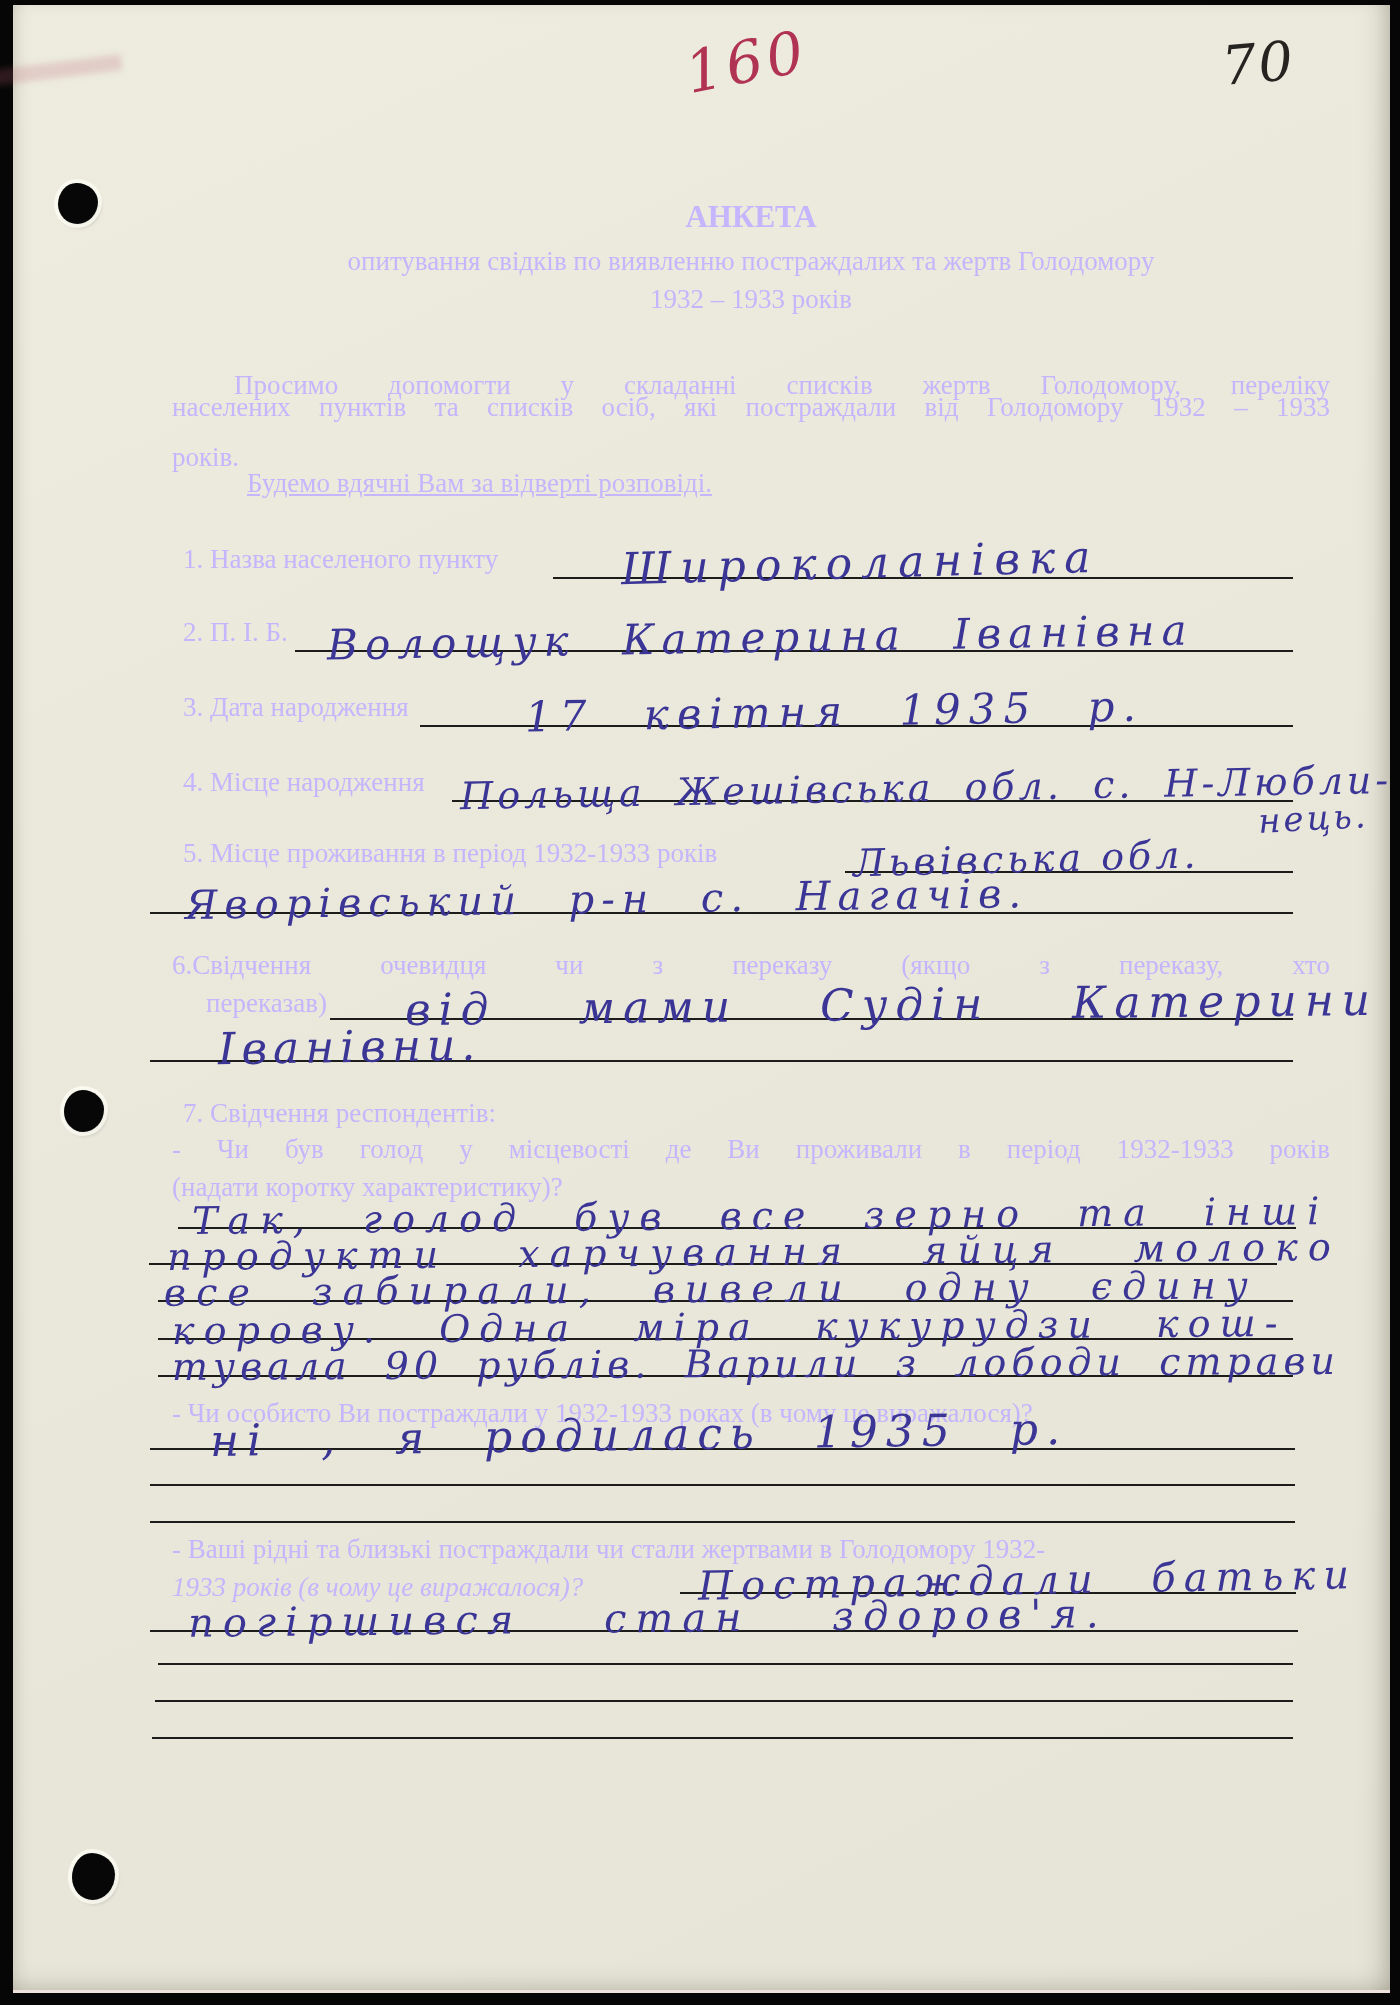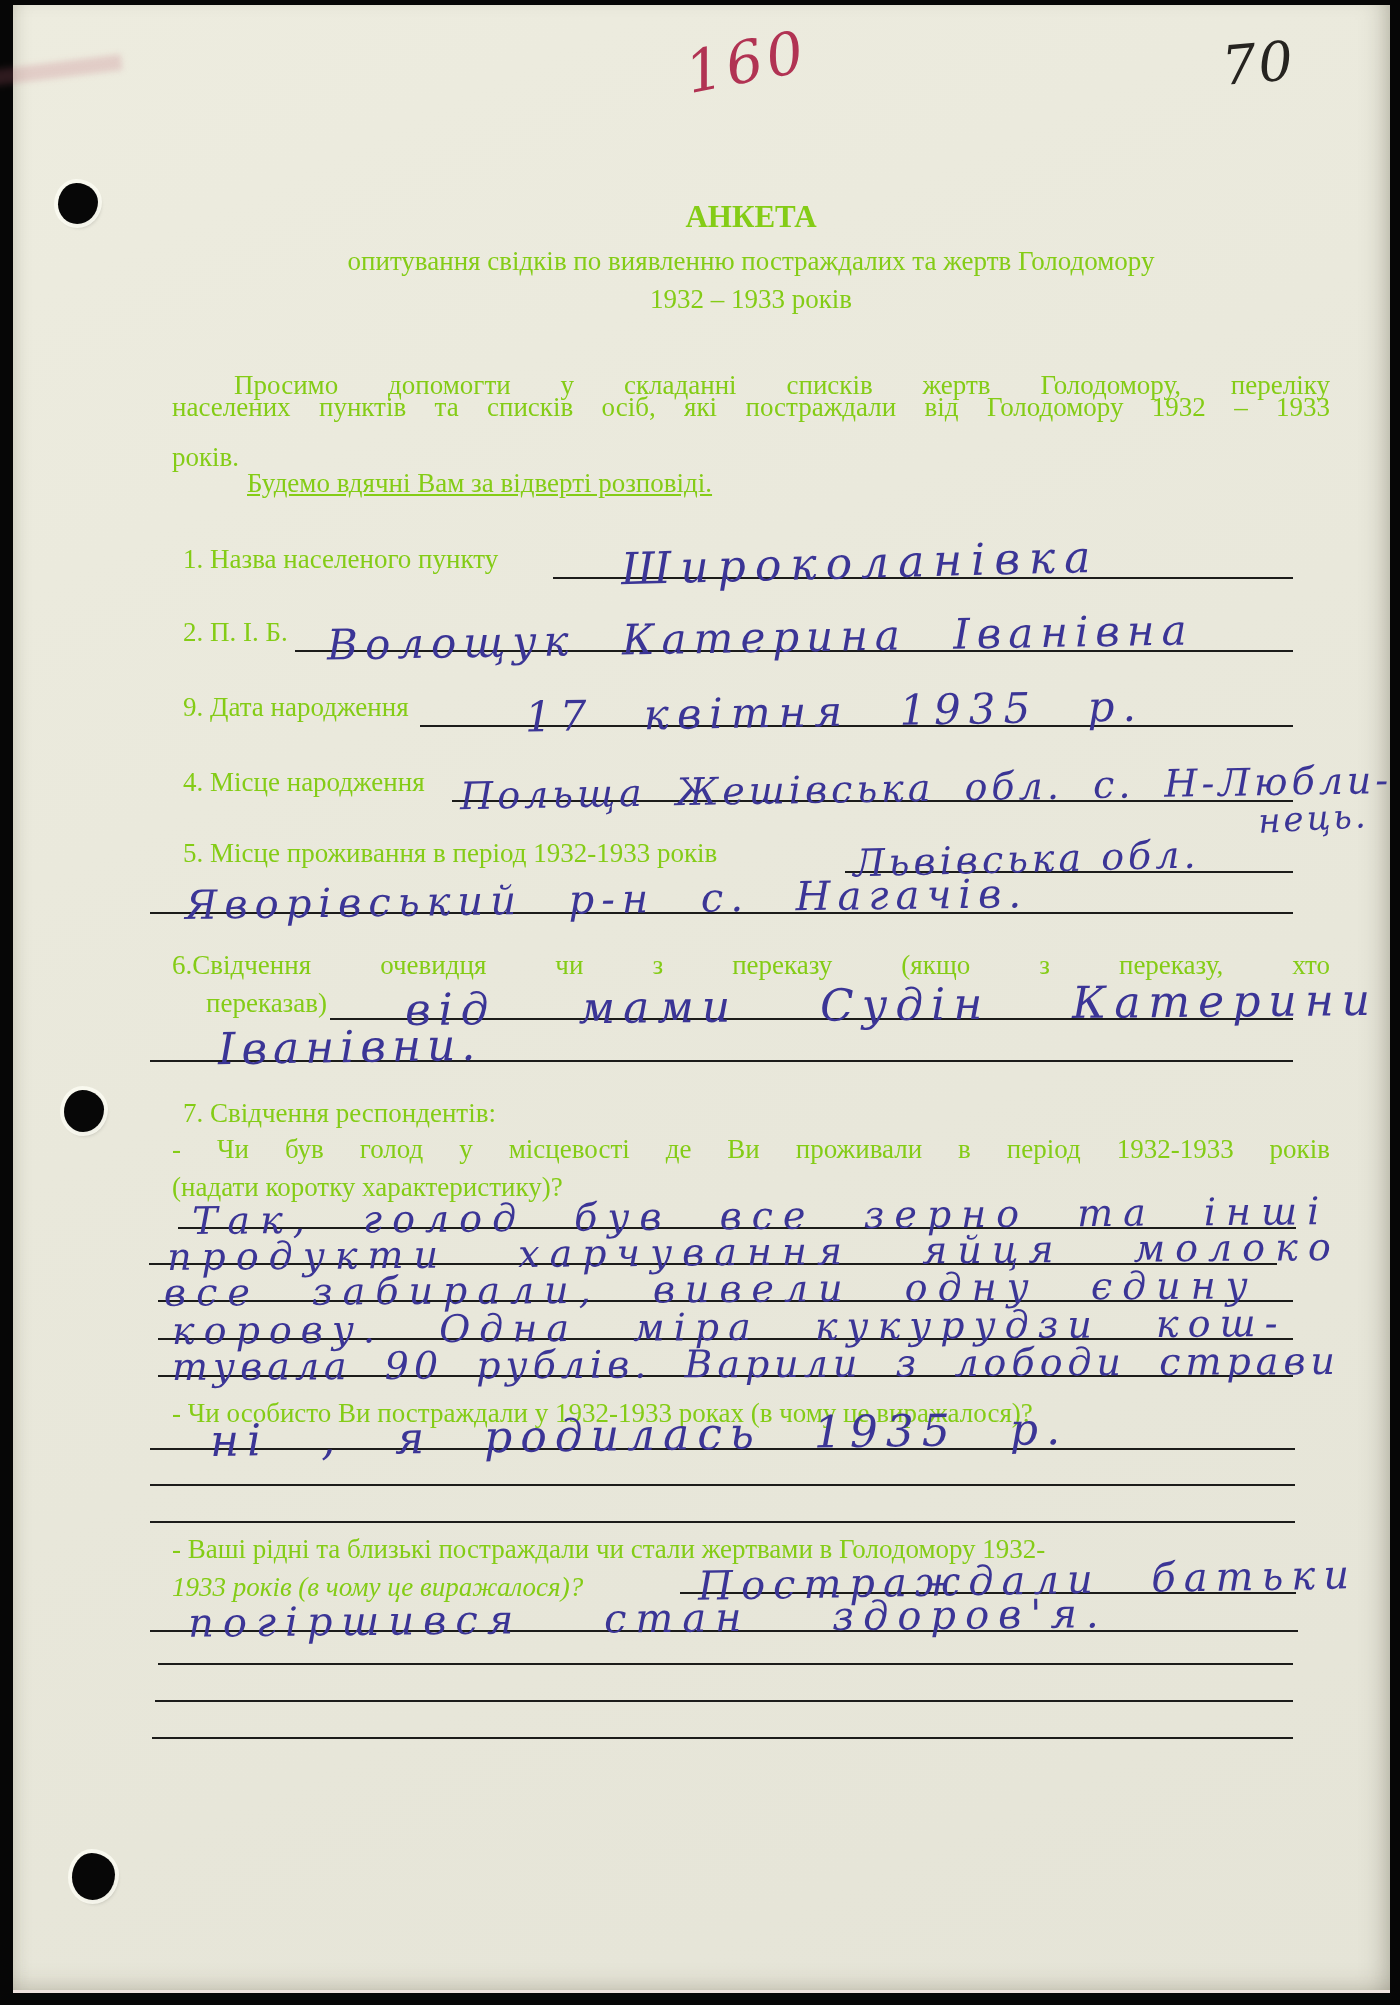--- a/index.html
+++ b/index.html
@@ -22,21 +22,21 @@
     position:absolute; background:#070707;
     border-radius:46% 54% 52% 48% / 52% 46% 54% 48%;
     box-shadow:0 0 0 4px rgba(252,252,242,.85), 2px 3px 4px rgba(0,0,0,.25);
   }
   .smudge {
     position:absolute; left:-8px; top:62px; width:130px; height:16px;
     background:rgba(185,95,115,.22); filter:blur(3px);
     transform:rotate(-7deg);
   }
   .printed {
-    position:absolute; color:#84cc16; font-size:27px; line-height:34px;
+    position:absolute; color:#c4b5fd; font-size:27px; line-height:34px;
     white-space:nowrap;
   }
   .just { white-space:normal; text-align:justify; text-align-last:justify; }
   .center { text-align:center; text-align-last:center; white-space:normal; }
   .b { font-weight:bold; }
   .hand {
     font-family:"DejaVu Serif", serif; font-style:italic;
     color:#3b3596; white-space:nowrap;
   }
   .ul {
@@ -71,21 +71,21 @@
 <div class="printed" style="left:183px; top:542px;">1. Назва населеного пункту</div>
 <div class="ul" style="left:553px; top:577px; width:740px;">
   <span class="hand" style="left:68px; bottom:-9px; font-size:44px; letter-spacing:9px; transform:rotate(-1.5deg);">Широколанівка</span>
 </div>
 
 <div class="printed" style="left:183px; top:615px;">2. П. І. Б.</div>
 <div class="ul" style="left:295px; top:650px; width:998px;">
   <span class="hand" style="left:32px; bottom:-10px; font-size:42px; letter-spacing:7px; word-spacing:26px; transform:rotate(-1deg);">Волощук Катерина Іванівна</span>
 </div>
 
-<div class="printed" style="left:183px; top:690px;">9. Дата народження</div>
+<div class="printed" style="left:183px; top:690px;">3. Дата народження</div>
 <div class="ul" style="left:420px; top:725px; width:873px;">
   <span class="hand" style="left:105px; bottom:-9px; font-size:42px; letter-spacing:8px; word-spacing:28px; transform:rotate(-1deg);">17 квітня 1935 р.</span>
 </div>
 
 <div class="printed" style="left:183px; top:765px;">4. Місце народження</div>
 <div class="ul" style="left:452px; top:800px; width:841px;">
   <span class="hand" style="left:8px; bottom:-8px; font-size:38px; letter-spacing:4px; word-spacing:14px; transform:rotate(-1deg);">Польща Жешівська обл. с. Н-Любли-</span>
 </div>
 <div class="hand" style="position:absolute; left:1258px; top:798px; font-size:34px; letter-spacing:3px; transform:rotate(-3deg);">нець.</div>
 

